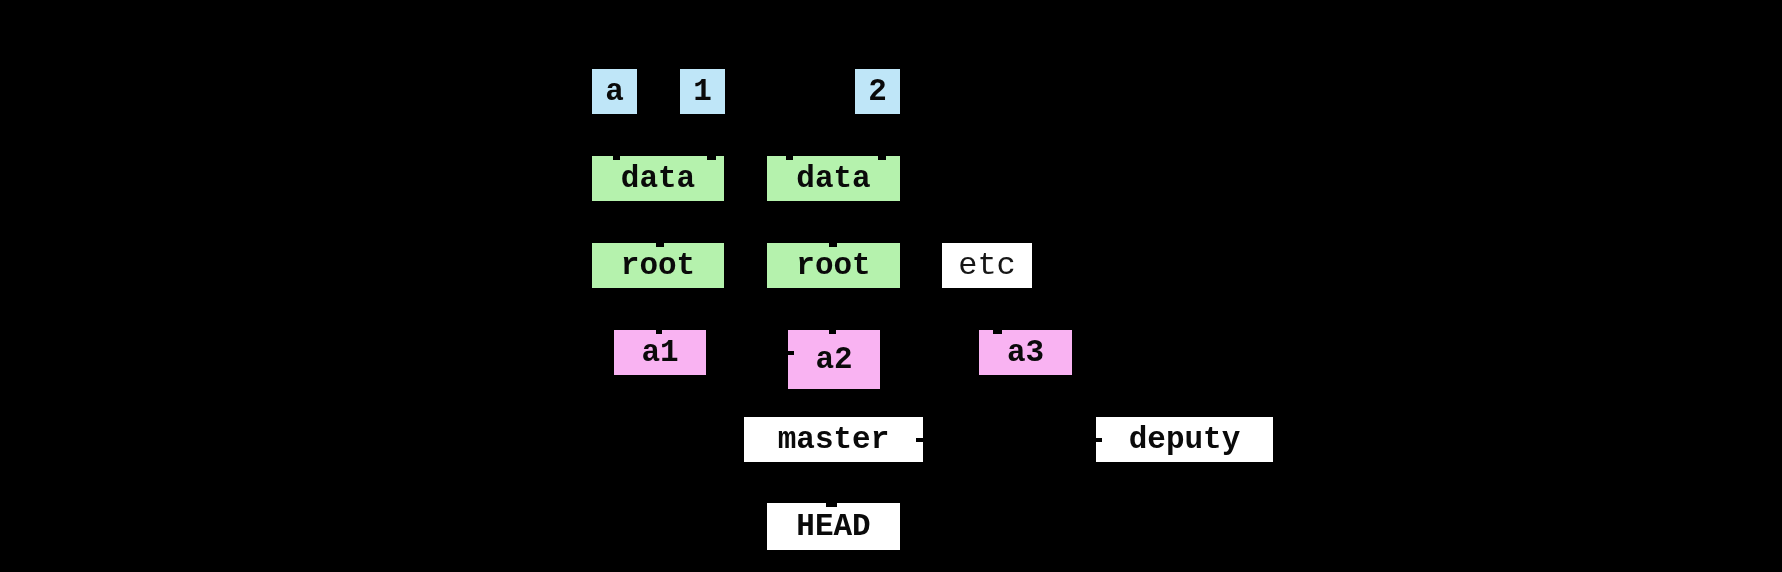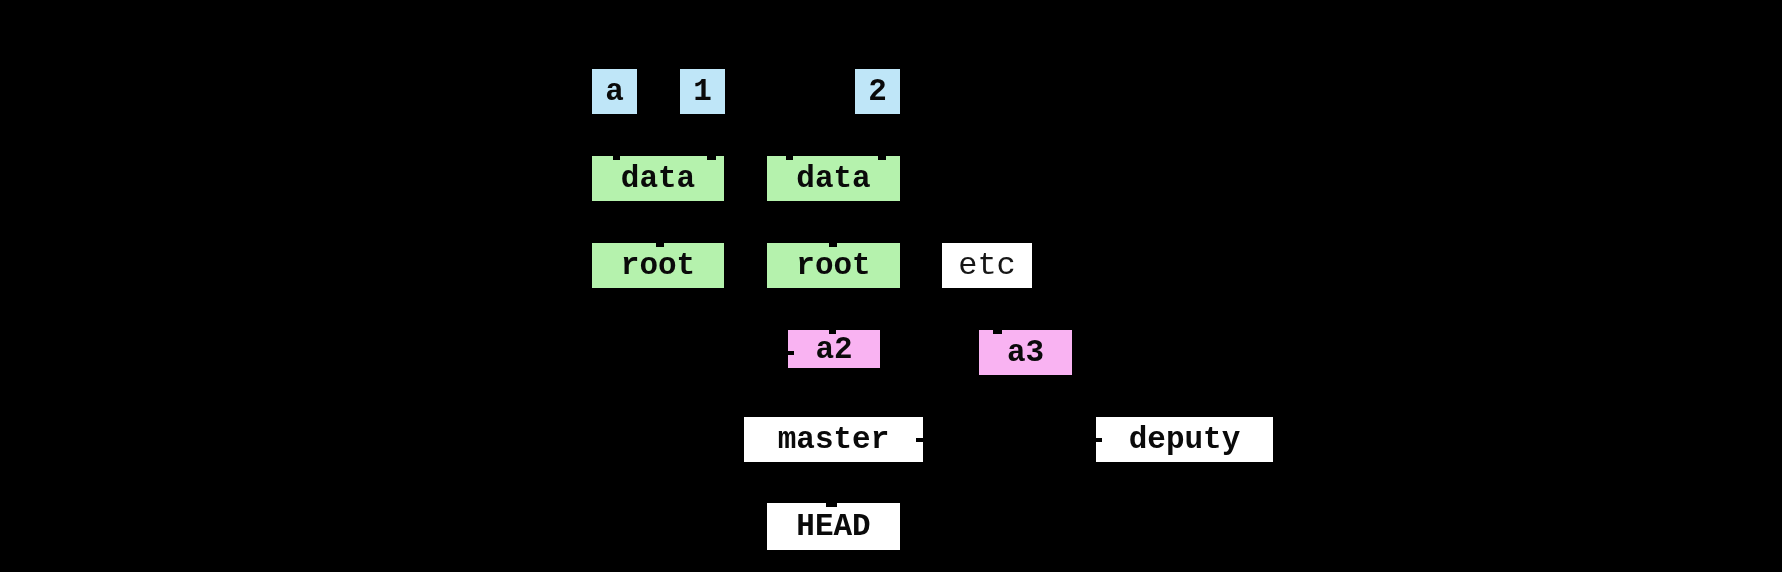--- a/index.html
+++ b/index.html
@@ -57,21 +57,24 @@
     </div>
     <div class="node" style="left: 592px; top: 243px; width: 132px; height: 45px; background: rgb(181, 242, 173);">
       <span>root</span>
     </div>
     <div class="node" style="left: 767px; top: 243px; width: 133px; height: 45px; background: rgb(181, 242, 173);">
       <span>root</span>
     </div>
     <div class="node normal" style="left: 942px; top: 243px; width: 90px; height: 45px; background: rgb(255, 255, 255);">
       <span>etc</span>
     </div>
-    <div class="node" style="left: 788px; top: 330px; width: 92px; height: 38px; background: rgb(249, 179, 242);">
+    <div class="node" style="left: 614px; top: 330px; width: 92px; height: 45px; background: rgb(249, 179, 242);">
+      <span>a1</span>
+    </div>
+    <div class="node" style="left: 788px; top: 330px; width: 92px; height: 59px; background: rgb(249, 179, 242);">
       <span>a2</span>
     </div>
     <div class="node" style="left: 939px; top: 330px; width: 93px; height: 45px; background: rgb(249, 179, 242); margin-left: 40px;">
       <span>a3</span>
     </div>
     <div class="node" style="left: 1096px; top: 417px; width: 177px; height: 45px; background: rgb(255, 255, 255);">
       <span>deputy</span>
     </div>
     <div class="node" style="left: 744px; top: 417px; width: 179px; height: 45px; background: rgb(255, 255, 255);">
       <span>master</span>

